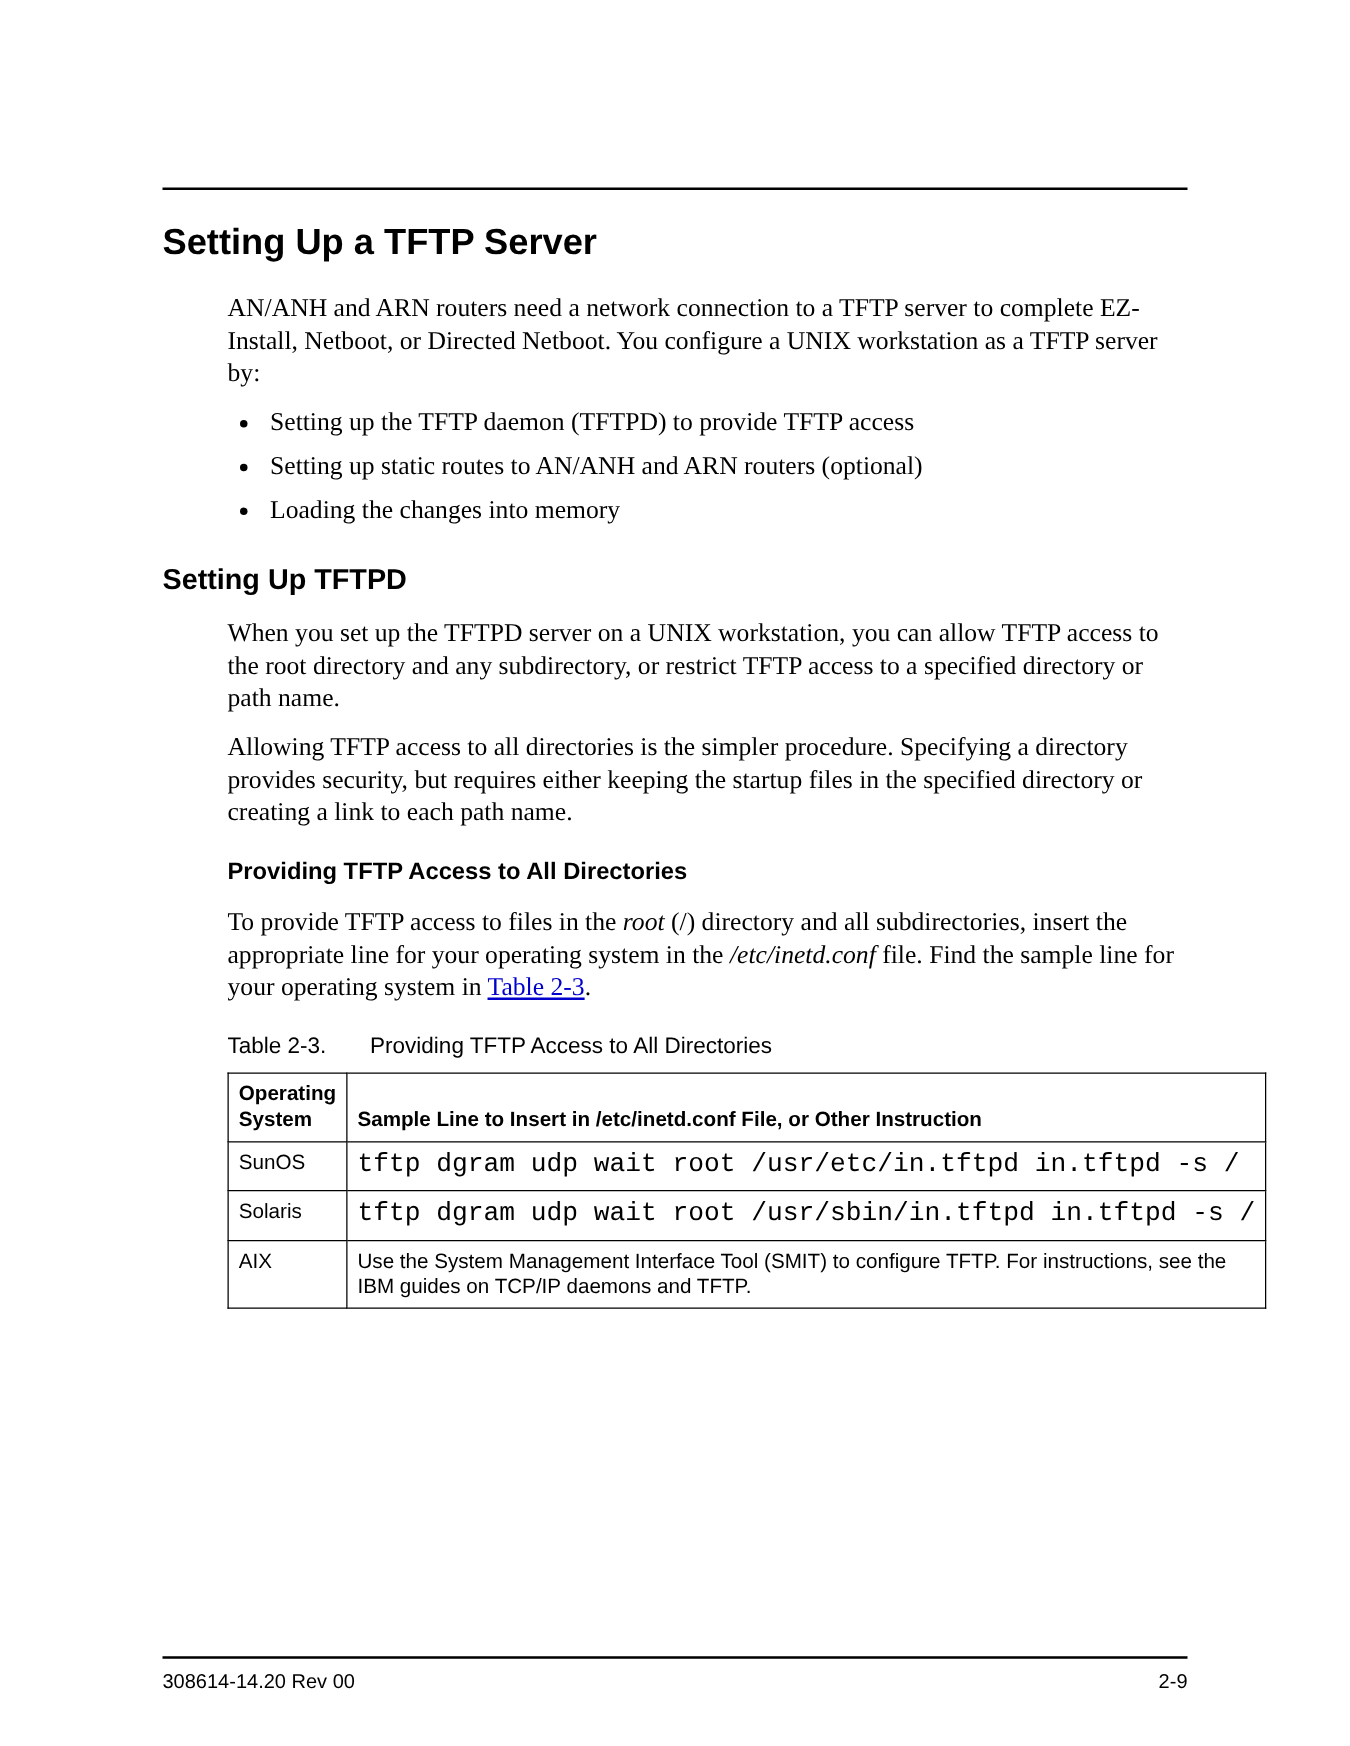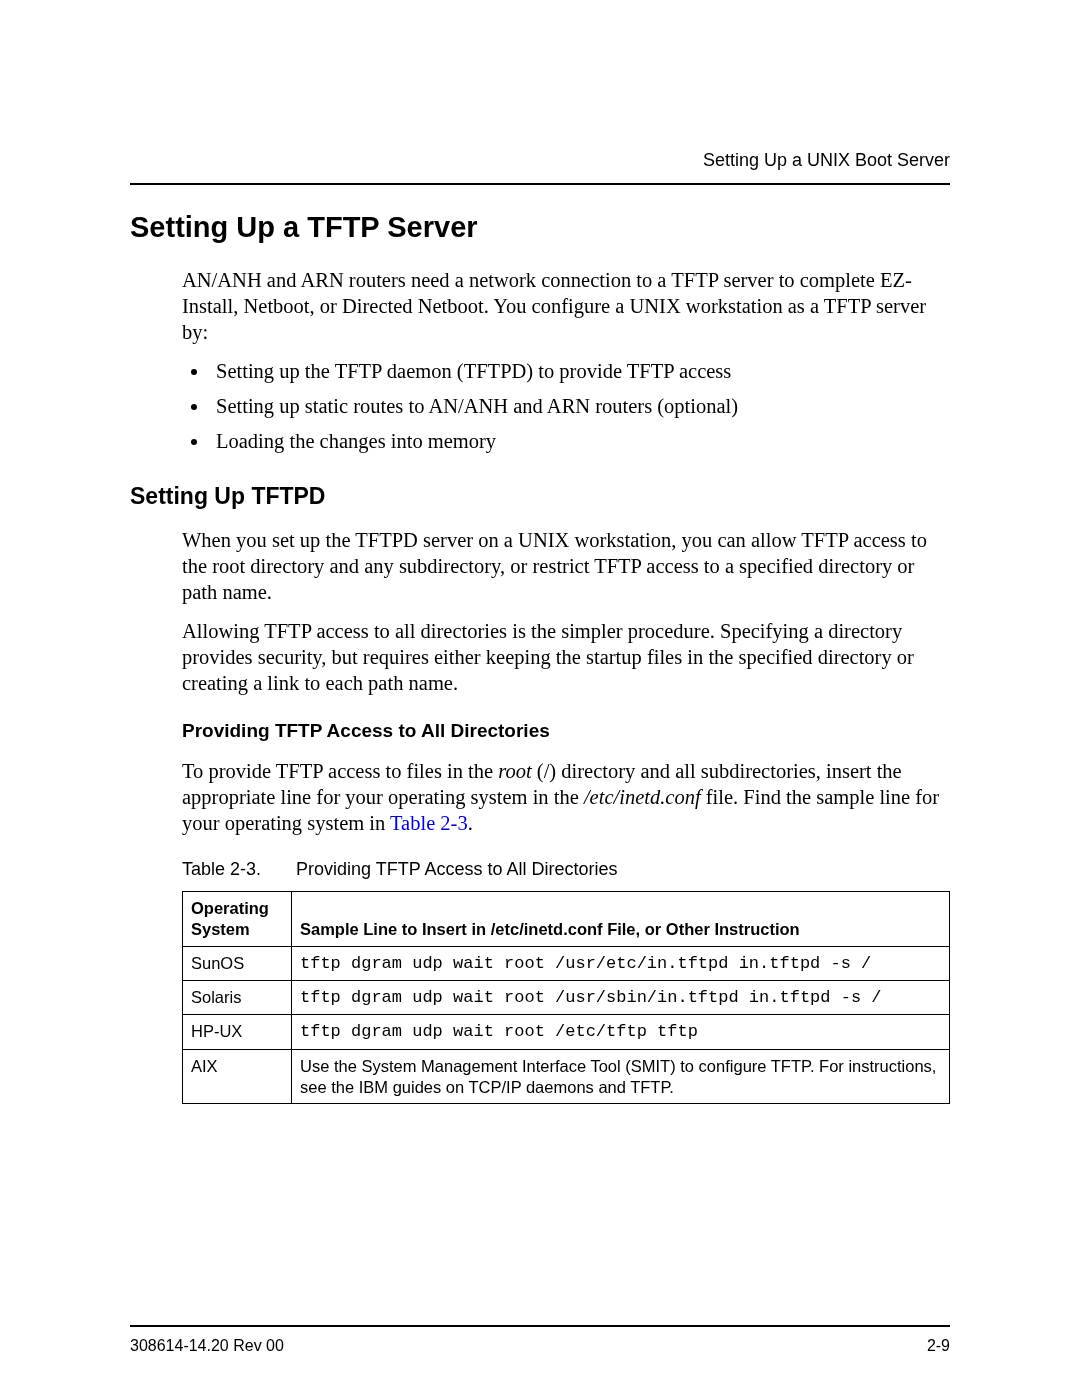--- a/index.html
+++ b/index.html
@@ -59,20 +59,21 @@
   }
   .h3 {
     font-family: Arial, Helvetica, sans-serif;
     font-weight: bold;
     font-size: 19px;
     margin: 22px 0 16px 0;
   }
   .italic { font-style: italic; text-align: center; }
   .link {
     color: #0000cc;
+    text-decoration: underline;
     cursor: pointer;
   }
   .table-caption {
     font-family: Arial, Helvetica, sans-serif;
     font-weight: normal;
     font-size: 18px;
     margin: 22px 0 10px 0;
   }
   table.os-table {
     border-collapse: collapse;
@@ -85,21 +86,21 @@
     padding: 6px 8px;
     text-align: left;
     vertical-align: top;
   }
   table.os-table th {
     font-weight: bold;
     vertical-align: bottom;
   }
   .mono {
     font-family: "Courier New", Courier, monospace;
-    font-size: 17px;
+    font-size: 21px;
     white-space: nowrap;
   }
   .col-os { width: 92px; }
   .footer {
     position: absolute;
     left: 130px;
     right: 130px;
     bottom: 42px;
   }
   .hr-bottom {
@@ -112,21 +113,20 @@
     font-size: 16px;
     display: flex;
     justify-content: space-between;
   }
 </style>
 </head>
 <body>
 
 <div class="page">
 
-  <div class="header-running">Setting Up a UNIX Boot Server</div>
   <hr class="hr-top">
 
   <div class="h1">Setting Up a TFTP Server</div>
 
   <div class="body-block">
     <p class="para">AN/ANH and ARN routers need a network connection to a TFTP server to complete EZ-Install, Netboot, or Directed Netboot. You configure a UNIX workstation as a TFTP server by:</p>
     <ul class="bullets">
       <li>Setting up the TFTP daemon (TFTPD) to provide TFTP access</li>
       <li>Setting up static routes to AN/ANH and ARN routers (optional)</li>
       <li>Loading the changes into memory</li>
@@ -159,24 +159,20 @@
       <tbody>
         <tr>
           <td>SunOS</td>
           <td class="mono">tftp dgram udp wait root /usr/etc/in.tftpd in.tftpd -s /</td>
         </tr>
         <tr>
           <td>Solaris</td>
           <td class="mono">tftp dgram udp wait root /usr/sbin/in.tftpd in.tftpd -s /</td>
         </tr>
         <tr>
-          <td>HP-UX</td>
-          <td class="mono">tftp dgram udp wait root /etc/tftp tftp</td>
-        </tr>
-        <tr>
           <td>AIX</td>
           <td>Use the System Management Interface Tool (SMIT) to configure TFTP. For instructions, see the IBM guides on TCP/IP daemons and TFTP.</td>
         </tr>
       </tbody>
     </table>
   </div>
 
   <div class="footer">
     <hr class="hr-bottom">
     <div class="footer-row">

